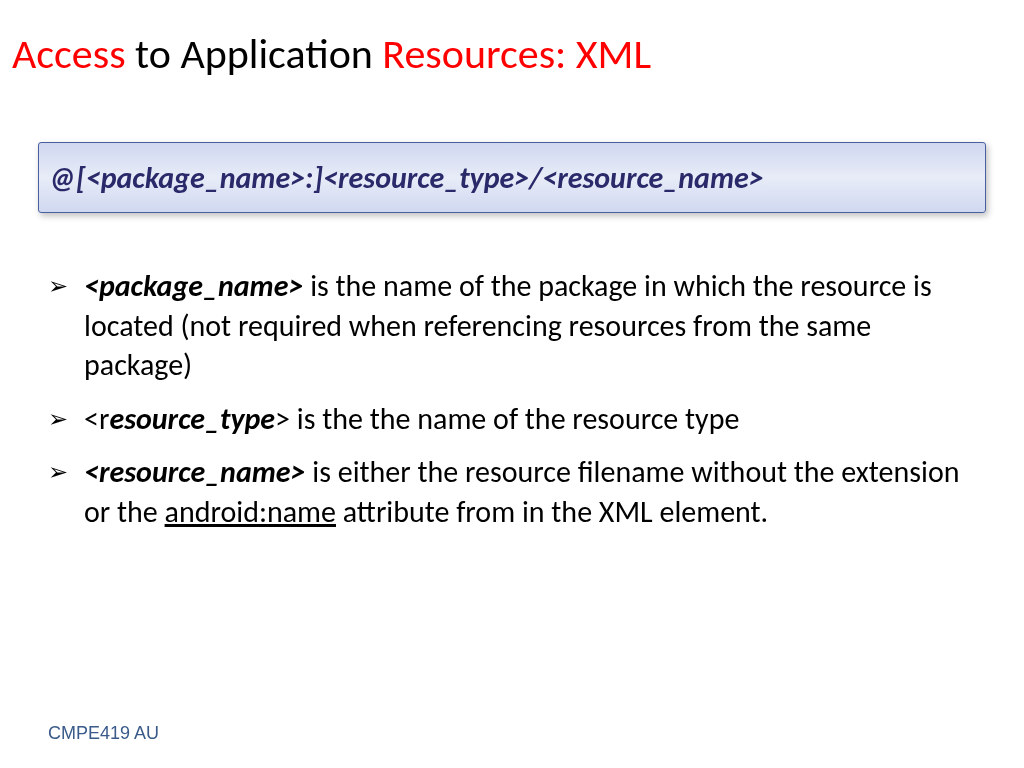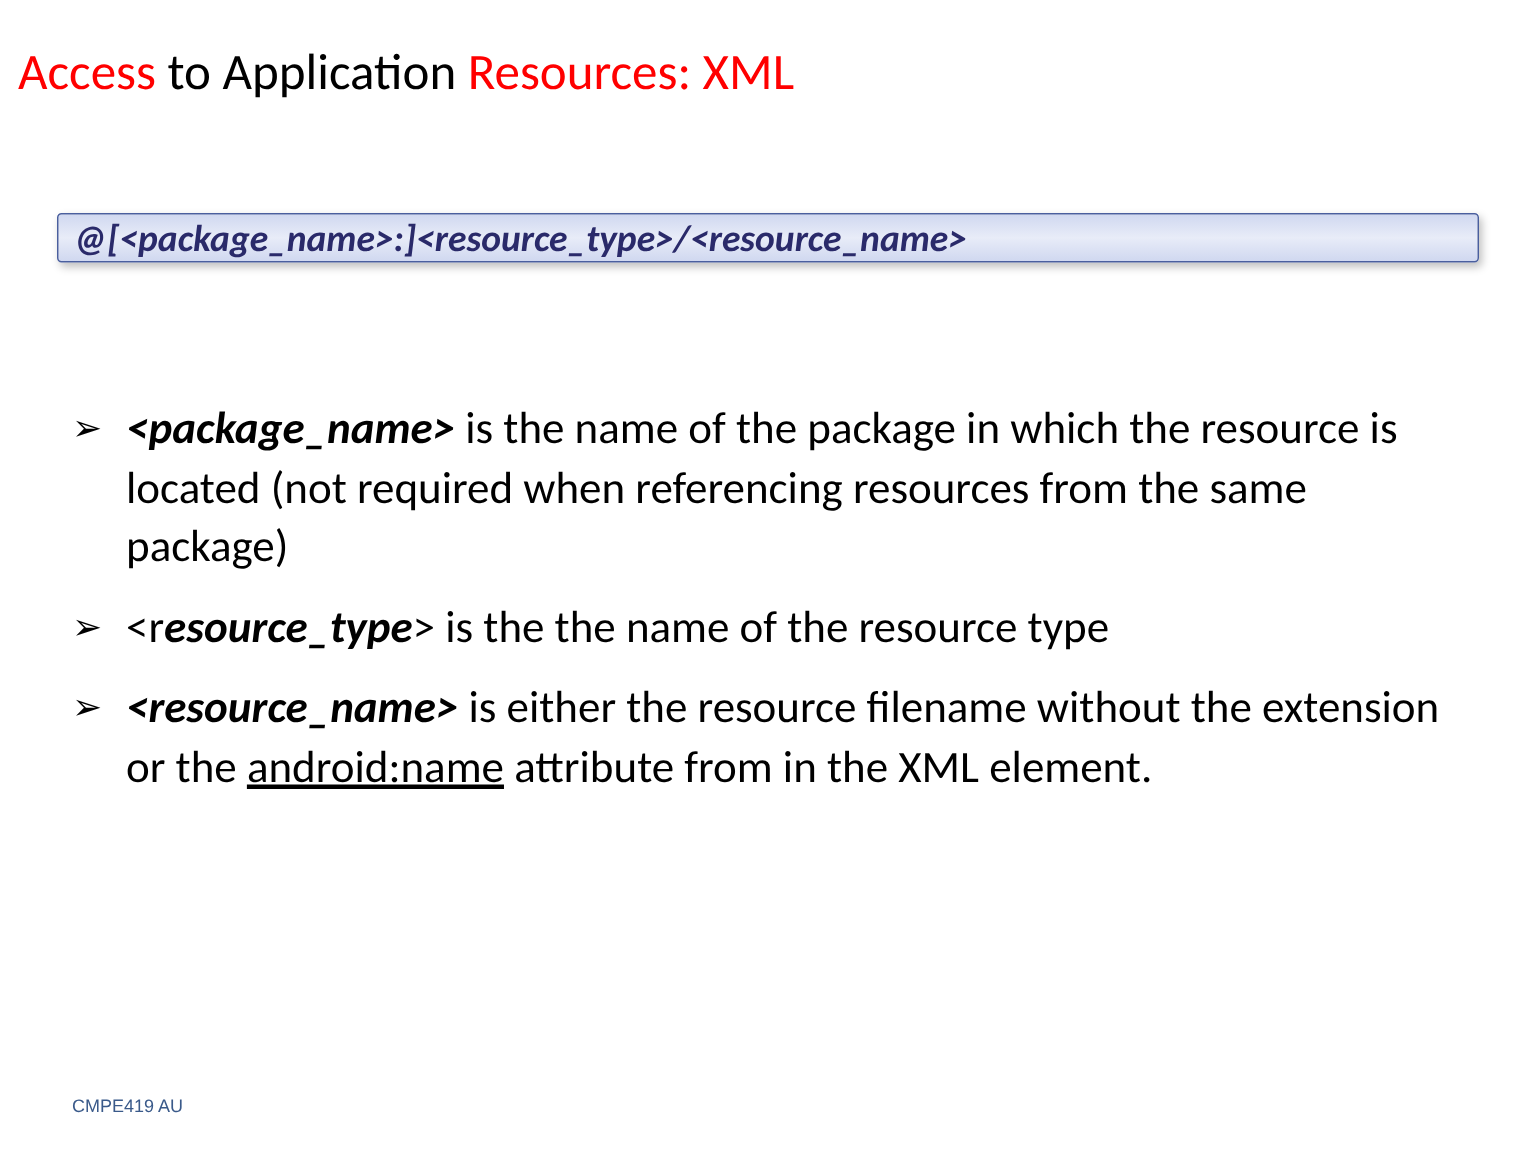--- a/index.html
+++ b/index.html
@@ -8,36 +8,36 @@
     height: 768px;
     background: #ffffff;
     font-family: Calibri, 'Segoe UI', Arial, sans-serif;
     position: relative;
     overflow: hidden;
   }
   .title {
     position: absolute;
     top: 28px;
     left: 12px;
-    font-size: 34px;
+    font-size: 42px;
     font-weight: 400;
     color: #000000;
   }
   .title .red { color: #ff0000; }
   .syntax-box {
     position: absolute;
     top: 142px;
     left: 38px;
     width: 948px;
-    padding: 0 10px;
+    padding: 16px 10px;
     background: linear-gradient(to bottom, #d0d8f0 0%, #e8ecf8 50%, #d0d8f0 100%);
     border: 1px solid #4a5f9e;
     border-radius: 3px;
     box-shadow: 2px 3px 6px rgba(0,0,0,0.25);
-    font-size: 25px;
+    font-size: 30px;
     font-weight: bold;
     font-style: italic;
     color: #2a2a6a;
   }
   .bullets {
     position: absolute;
     top: 266px;
     left: 48px;
     width: 930px;
   }
@@ -56,21 +56,21 @@
     color: #000000;
     padding-top: 4px;
   }
   .bullet-text { flex: 1; }
   .bold { font-weight: bold; font-style: italic; }
   .underline { text-decoration: underline; text-align: center; }
   .footer {
     position: absolute;
     bottom: 24px;
     left: 48px;
-    font-size: 12px;
+    font-size: 18px;
     color: #3a5a8a;
     font-family: Verdana, Arial, sans-serif;
   }
 </style>
 </head>
 <body>
 
 <div class="title">
   <span class="red">Access</span><span> to Application </span><span class="red">Resources: XML</span>
 </div>

